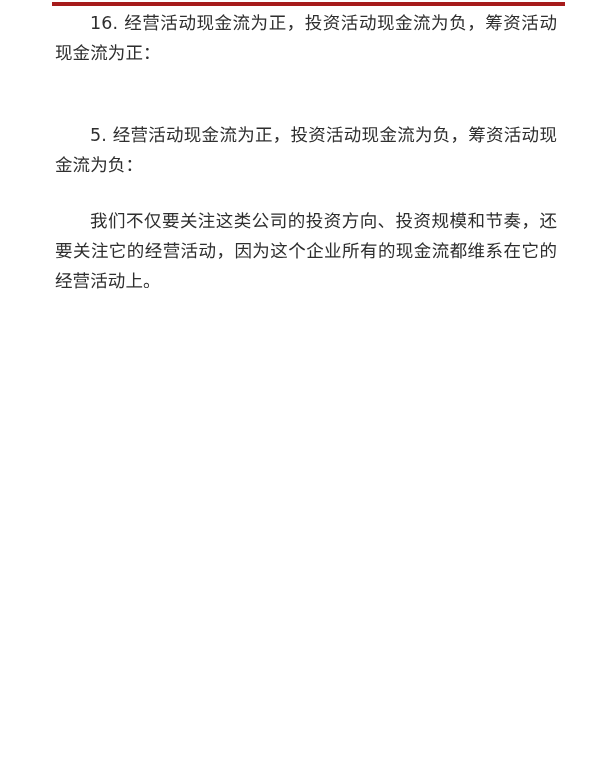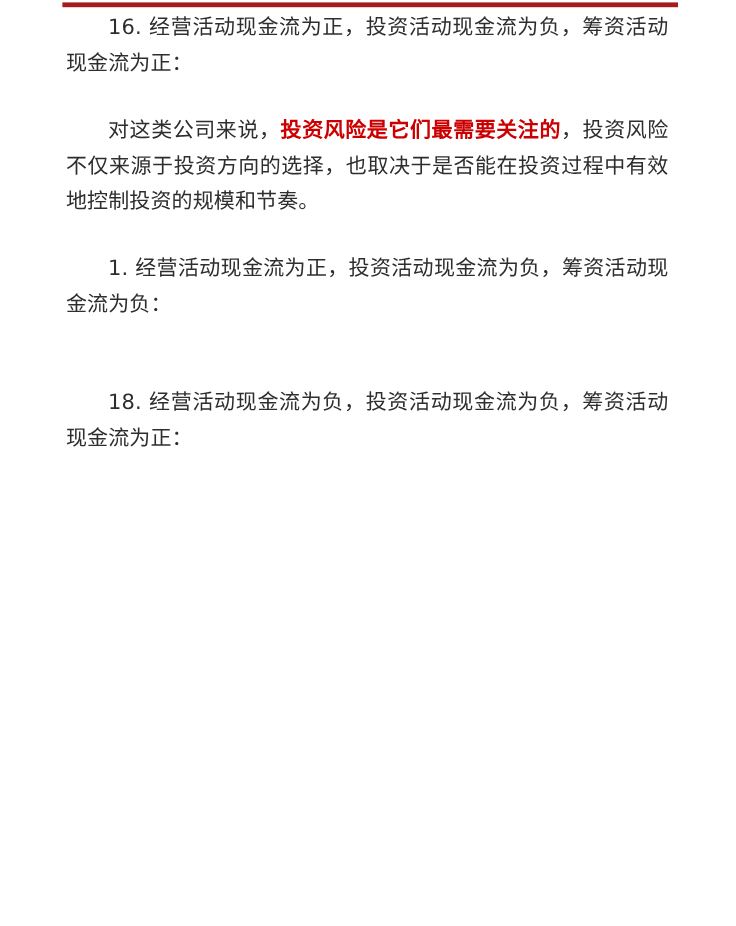--- a/index.html
+++ b/index.html
@@ -72,32 +72,31 @@
 <div class="page">
 
   <div class="top-rule"></div>
 
   <div class="content">
 
     <p class="para indent">16. 经营活动现金流为正，投资活动现金流为负，筹资活动现金流为正：</p>
 
     <div class="gap-lg"></div>
 
-    <p class="para indent"><span>对这类公司来说，</span><span class="hl">投资风险是它们最需要关注的</span><span>，投资风险不仅来源于投资方向的选择，也取决于是否能在投资过程中有效地控制投资的规模和节奏。</span></p>
 
     <div class="gap-md"></div>
 
-    <p class="para indent">1. 经营活动现金流为正，投资活动现金流为负，筹资活动现金流为负：</p>
+    <p class="para indent">5. 经营活动现金流为正，投资活动现金流为负，筹资活动现金流为负：</p>
 
     <div class="gap-lg"></div>
 
+    <p class="para indent"><span></span><span class="hl"></span><span>我们不仅要关注这类公司的投资方向、投资规模和节奏，还要关注它的经营活动，因为这个企业所有的现金流都维系在它的经营活动上。</span></p>
 
     <div class="gap-md"></div>
 
-    <p class="para indent">18. 经营活动现金流为负，投资活动现金流为负，筹资活动现金流为正：</p>
 
     <div class="gap-lg"></div>
 
 
     <div class="gap-md"></div>
 
 
     <div class="gap-md"></div>
 
 

